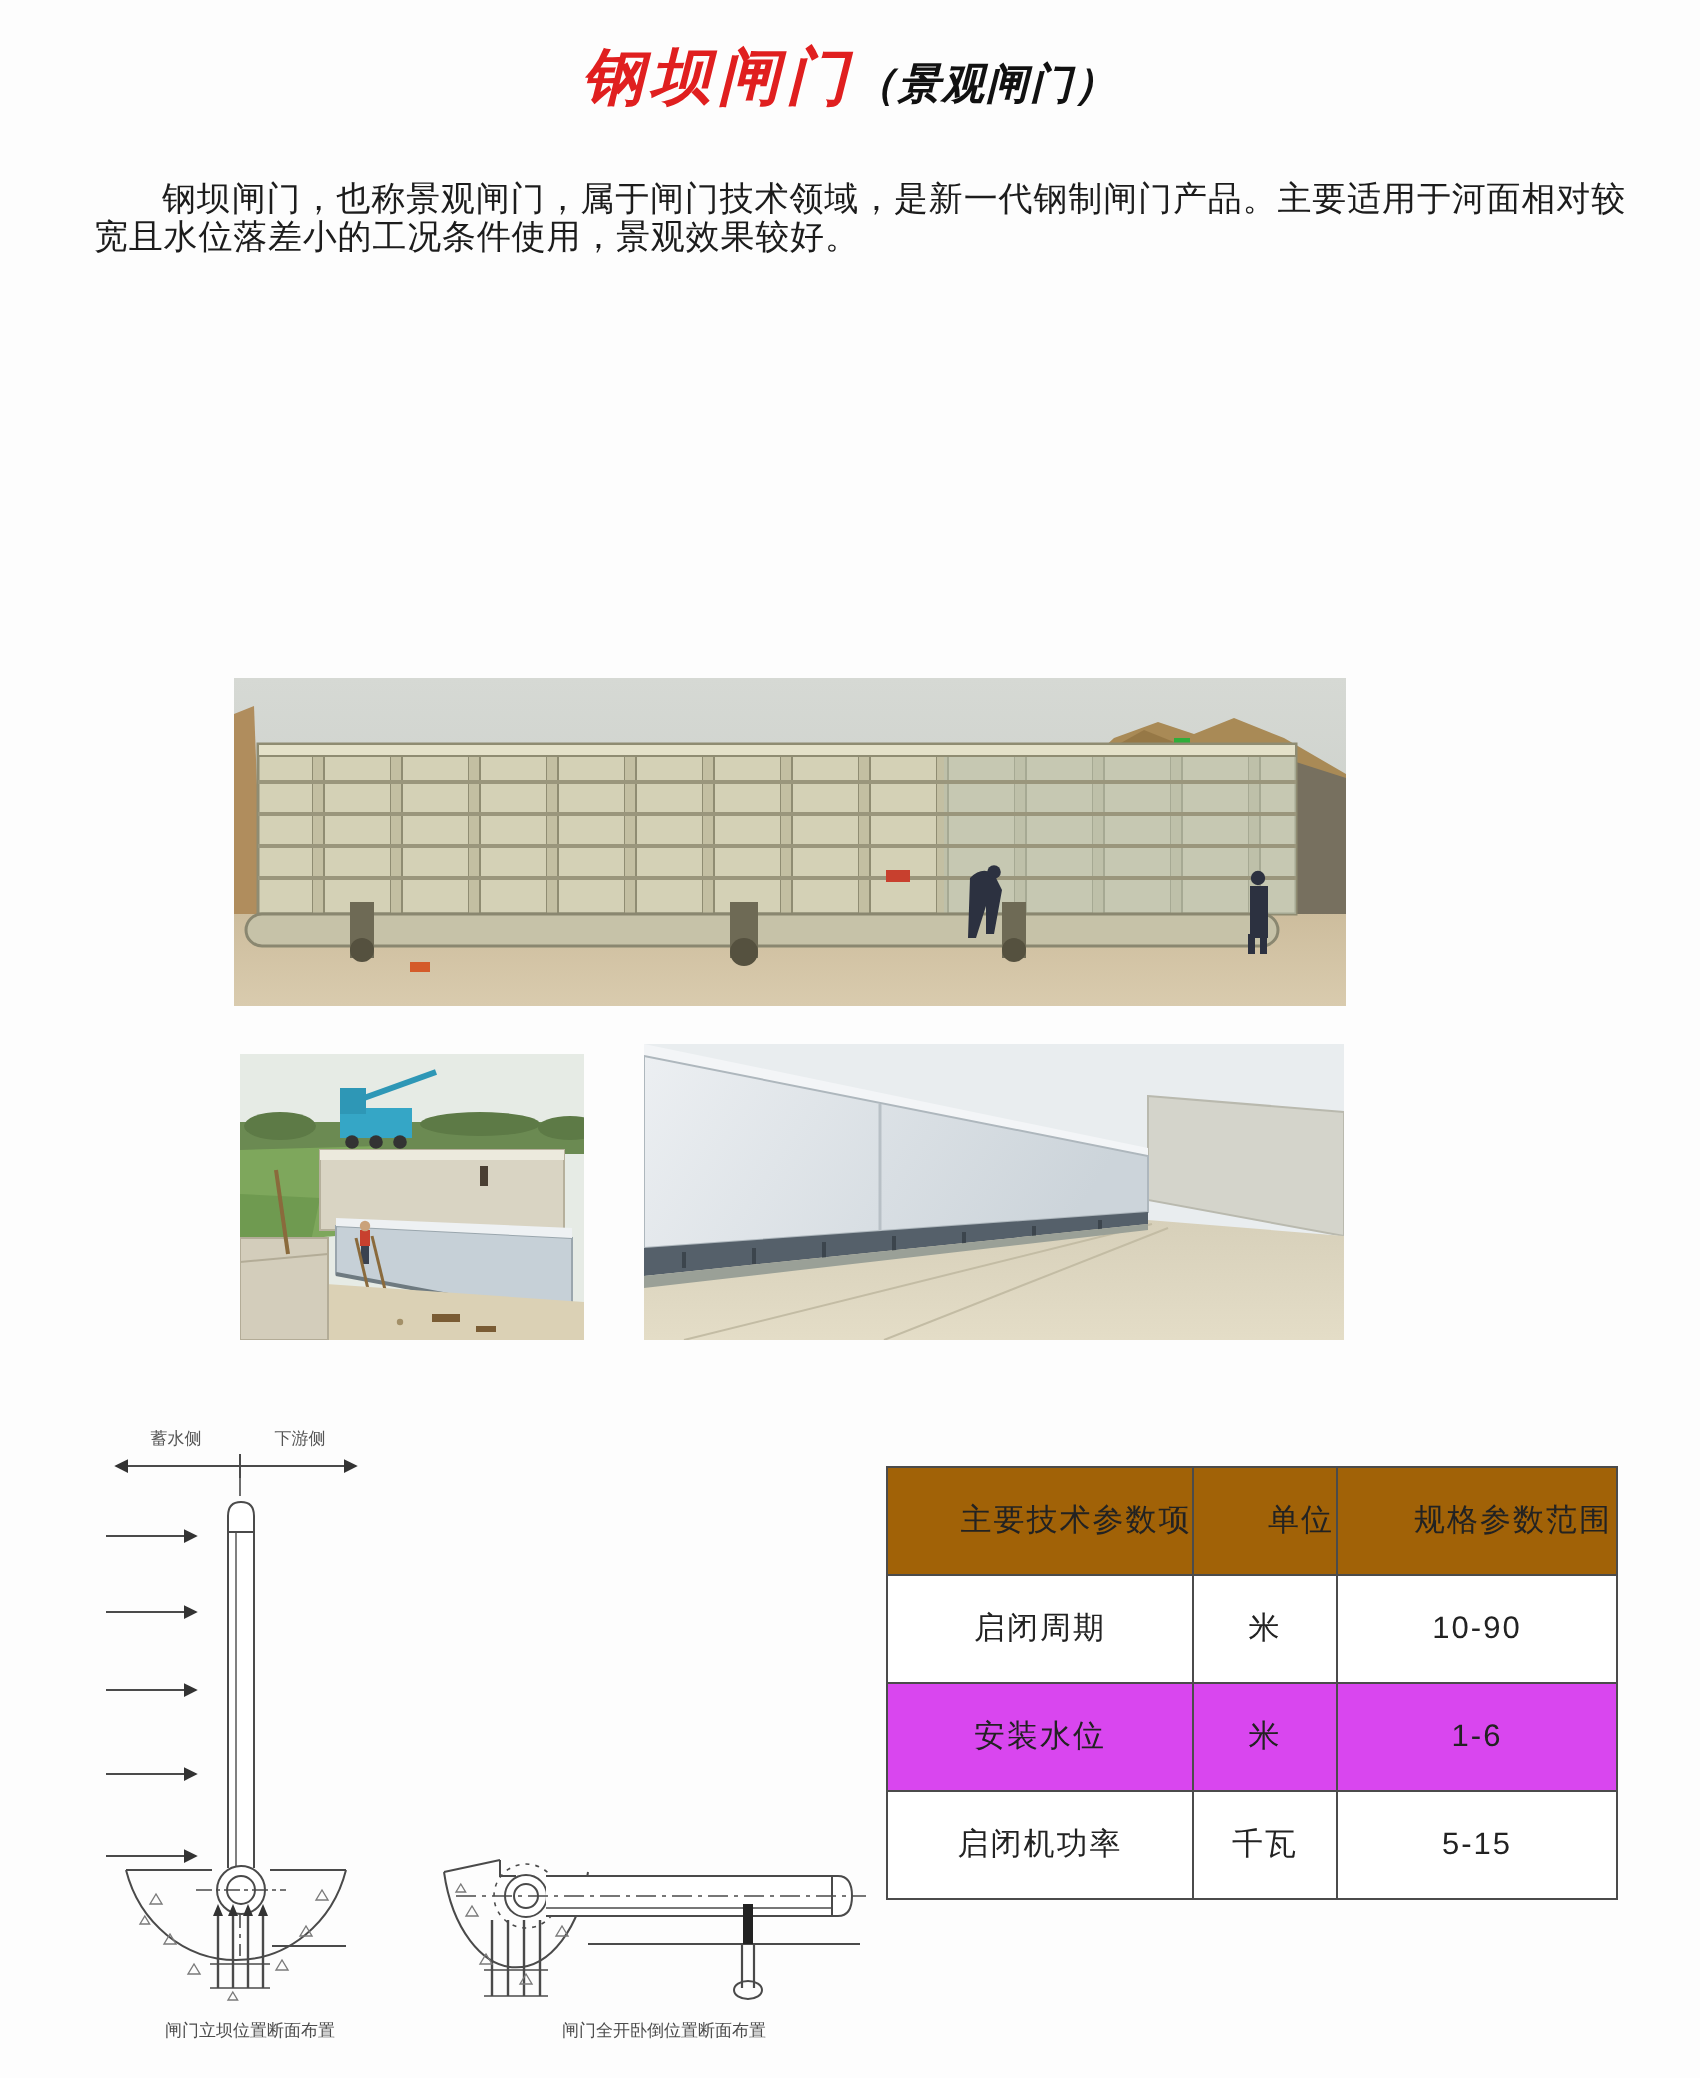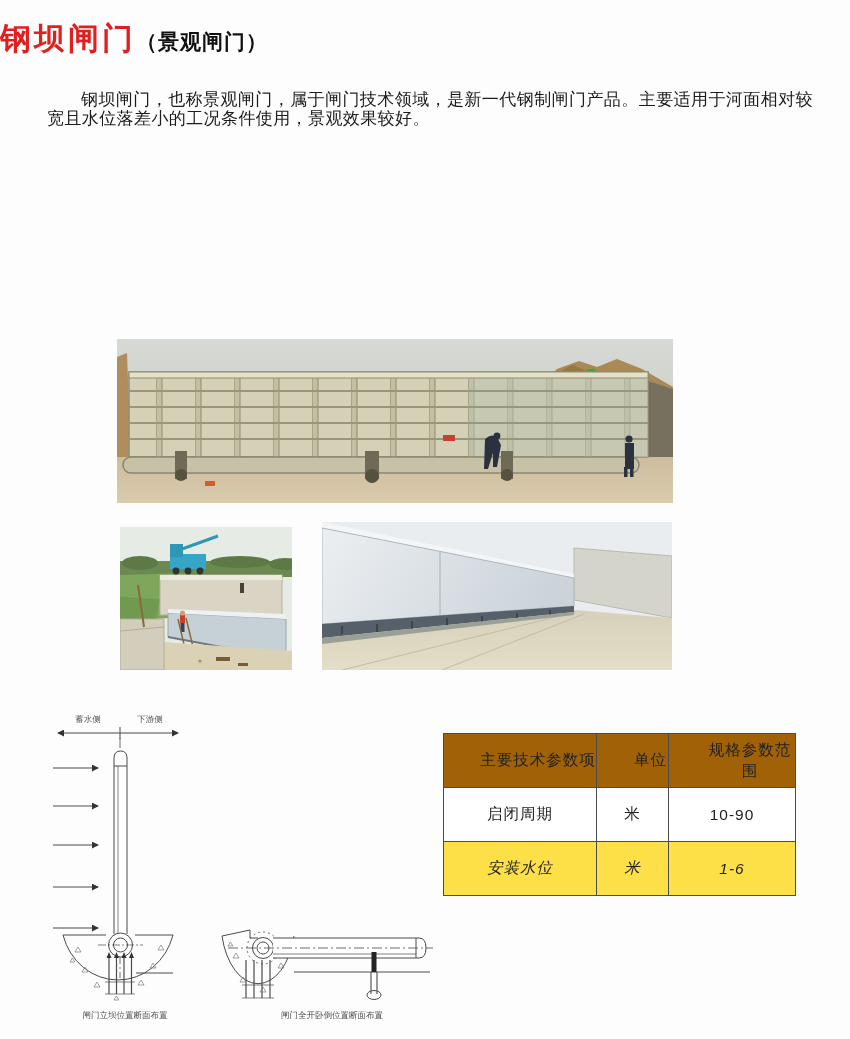--- a/index.html
+++ b/index.html
@@ -5,21 +5,21 @@
   * { margin:0; padding:0; box-sizing:border-box; }
   html,body { background:#ffffff; }
   body { font-family:"Liberation Sans", sans-serif; }
   .page {
     position:relative; width:850px; height:1039px; margin:0 auto;
     background:#fdfdfd; overflow:hidden;
   }
   
   .title-wrap {
     position:absolute; top:18px; left:0; width:850px;
-    text-align:left; white-space:nowrap;
+    text-align:center; white-space:nowrap;font-style:italic;
   }
   .title-main {
     color:#e01f1f; font-size:31px; font-weight:bold; letter-spacing:3px;
     font-family:"Liberation Sans", sans-serif;
   }
   .title-sub {
     color:#111; font-size:21px; font-weight:bold; letter-spacing:1px;
     font-family:"Liberation Serif", serif;
   }
   
@@ -44,24 +44,24 @@
     border-collapse:collapse; table-layout:fixed;
     width:352px;
   }
   .spec-table td {
     border:1.5px solid #4b4b4b;
     height:54px; text-align:center; vertical-align:middle;
     font-size:15.5px; color:#222; letter-spacing:1px;
     background:#ffffff;
   }
   .spec-table tr.hdr td { background:#a16207;padding-left:36px; }
-  .spec-table tr.alt td { background:#fde047;font-style:italic; }
+  .spec-table tr.alt td { background:#d946ef; }
   .col-param { width:153px; }
   .col-unit  { width:72px;margin-left:34px;  }
-  .col-range { width:127px; }
+  .col-range { width:140px; }
 </style>
 </head>
 <body>
 
 <div class="page">
 
   <div class="title-wrap">
     <span class="title-main">钢坝闸门</span><span class="title-sub">（景观闸门）</span>
   </div>
 
@@ -331,16 +331,21 @@
       <tr>
         <td>启闭周期</td>
         <td>米</td>
         <td>10-90</td>
       </tr>
       <tr class="alt">
         <td>安装水位</td>
         <td>米</td>
         <td>1-6</td>
       </tr>
+      <tr>
+        <td>启闭机功率</td>
+        <td>千瓦</td>
+        <td>5-15</td>
+      </tr>
     </tbody>
   </table>
 
 </div>
 
 </body></html>

